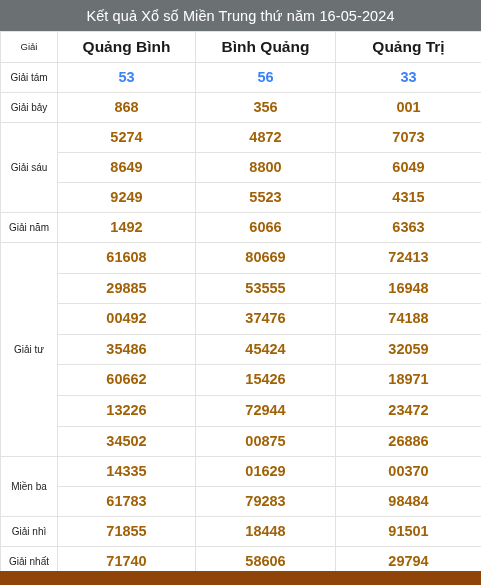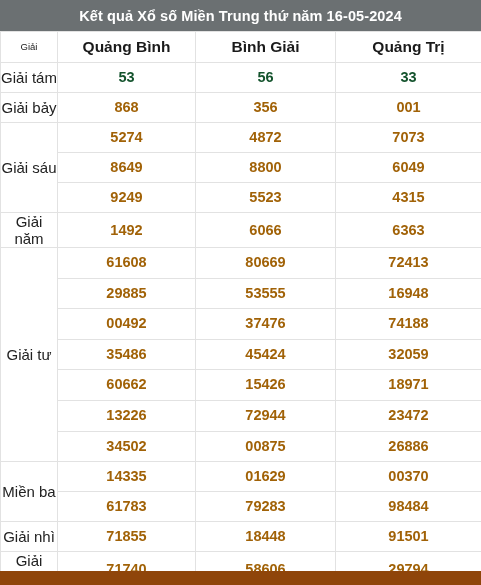--- a/index.html
+++ b/index.html
@@ -17,21 +17,21 @@
     position: relative;
     width: 481px;
     height: 585px;
     box-sizing: border-box;
   }
   .title-bar {
     height: 31px;
     background: #6b7072;
     color: #ffffff;
     font-size: 14.5px;
-    font-weight: bold;
+    font-weight: normal;
     display: flex;
     align-items: center;
     justify-content: center;
     letter-spacing: 0.1px;
     box-sizing: border-box;
   }
   table.lottery {
     width: 481px;
     border-collapse: collapse;
     table-layout: fixed;
@@ -59,34 +59,34 @@
   }
   table.lottery th.rowhead-top {
     font-size: 9.5px;
     font-weight: normal;
     color: #222222;
     height: 30px;
     line-height: 30px;
     margin-top: 31px;
   }
   td.rowlabel {
-    font-size: 15px;
+    font-size: 10px;
     color: #222222;
     font-weight: normal;
     text-align: center;
   }
   td.num {
     font-size: 14.5px;
     font-weight: bold;
     color: #a16207;
     height: 29px;
     line-height: 29px;
   }
   td.num.red {
-    color: #14532d;
+    color: #3b82f6;
   }
   td.num.red-big {
     color: #c0392b;
     font-size: 15px;
   }
   td.num.g4 {
     height: 29.6px;
     line-height: 29.6px;
   }
   .clip-cell {
@@ -114,21 +114,21 @@
     <colgroup>
       <col class="c-label">
       <col class="c-prov">
       <col class="c-prov2">
       <col class="c-prov3">
     </colgroup>
     <thead>
       <tr>
         <th class="rowhead-top">Giải</th>
         <th class="colhead">Quảng Bình</th>
-        <th class="colhead">Bình Giải</th>
+        <th class="colhead">Bình Quảng</th>
         <th class="colhead">Quảng Trị</th>
       </tr>
     </thead>
     <tbody>
 
       <tr>
         <td class="rowlabel" rowspan="1">Giải tám</td>
         <td class="num red">53</td>
         <td class="num red">56</td>
         <td class="num red">33</td>

